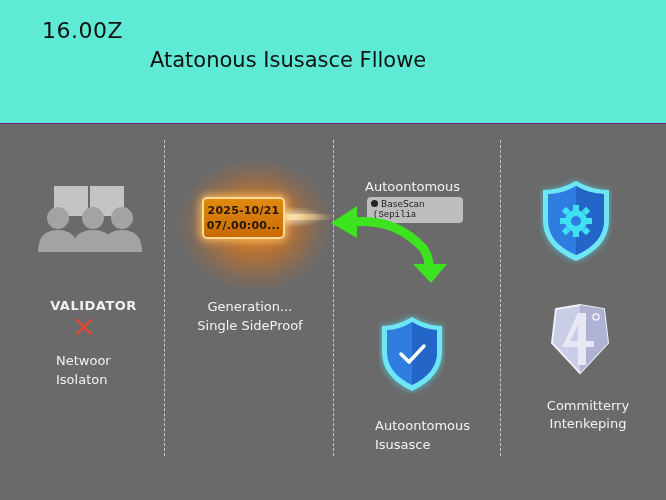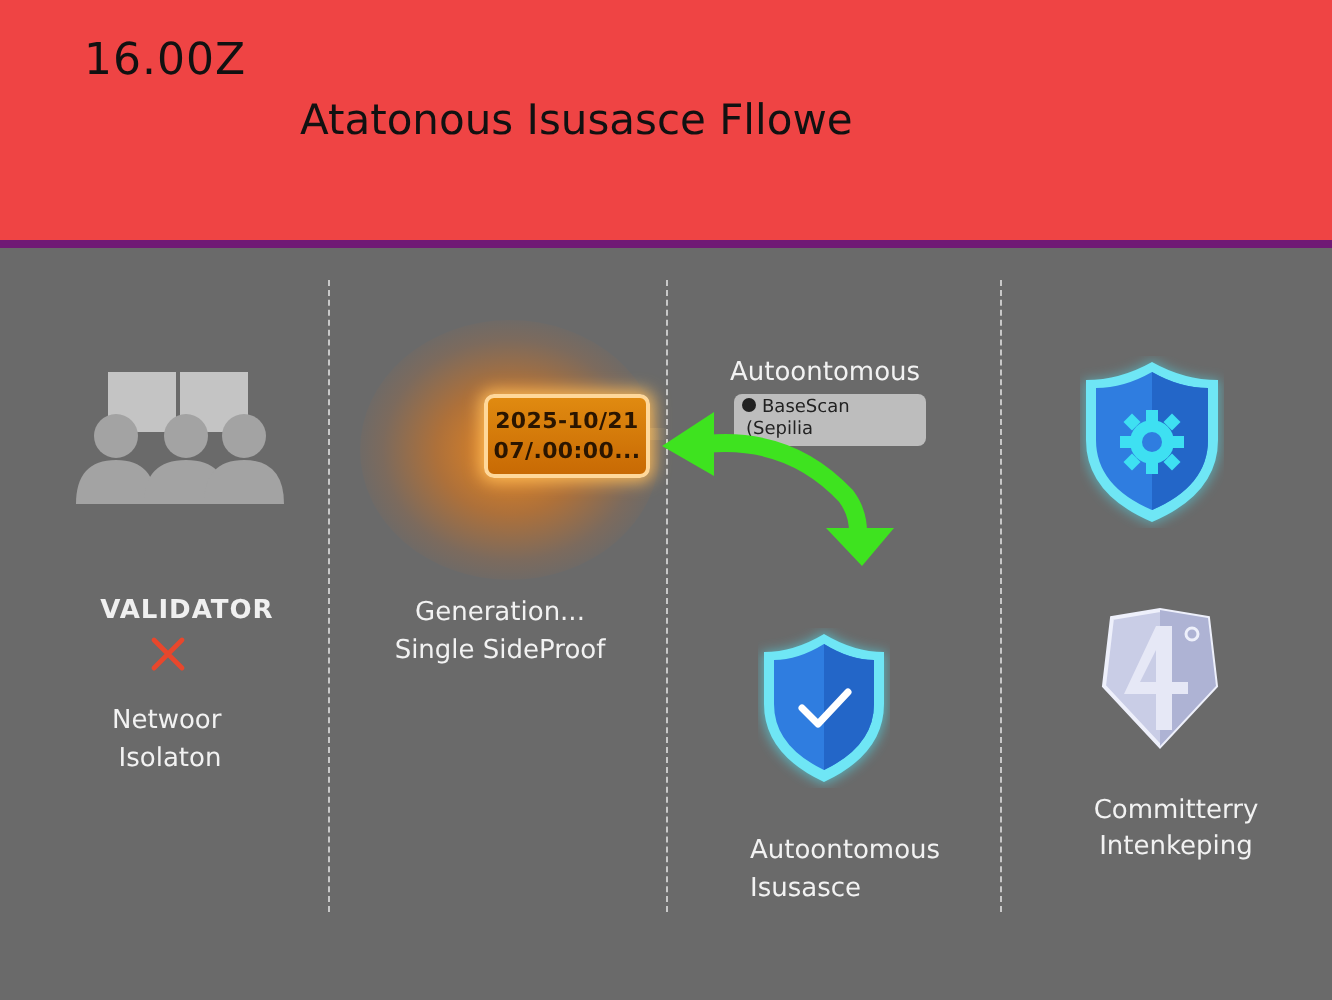--- a/index.html
+++ b/index.html
@@ -1,19 +1,19 @@
 <!DOCTYPE html>
 <html><head>
 <meta charset="utf-8">
 <style>
   * { box-sizing: border-box; margin: 0; padding: 0; }
   html, body { width: 666px; height: 500px; overflow: hidden; }
   body { position: relative; background: #6a6a6a; font-family: "DejaVu Sans", "Liberation Sans", sans-serif; }
 
-  .header { position: absolute; left: 0; top: 0; width: 666px; height: 124px; background: #ef4444; border-bottom: 4px solid #701a75; }
+  .header { position: absolute; left: 0; top: 0; width: 666px; height: 124px; background: #5eead4; border-bottom: 1px solid #701a75; }
   .timestamp { position: absolute; left: 42px; top: 18px; font-size: 22px; color: #111; letter-spacing: 0.5px; }
   .title { position: absolute; left: 150px; top: 48px; font-size: 21px; color: #111; }
 
   .divider { position: absolute; top: 140px; height: 316px; width: 0; border-left: 1px dashed #c8c8c8; }
 
   .lbl { position: absolute; color: #f2f2f2; font-size: 13px; line-height: 19px; }
   .center { text-align: center; }
 
   
   .people { position: absolute; left: 38px; top: 186px; width: 104px; height: 66px; }
@@ -23,21 +23,21 @@
   
   .glow { position: absolute; left: 180px; top: 160px; width: 150px; height: 130px; border-radius: 50%;
           background: radial-gradient(ellipse at center, rgba(255,140,20,0.85) 0%, rgba(255,120,0,0.45) 35%, rgba(255,110,0,0.12) 60%, rgba(255,110,0,0) 75%); }
   .flare { position: absolute; left: 275px; top: 214px; width: 60px; height: 6px; border-radius: 3px;
            background: linear-gradient(90deg, rgba(255,250,220,1), rgba(255,220,140,0.6), rgba(255,180,60,0)); }
   .flare2 { position: absolute; left: 285px; top: 206px; width: 40px; height: 22px;
             background: radial-gradient(ellipse at left center, rgba(255,245,210,0.9), rgba(255,200,100,0) 70%); }
   .date-box { position: absolute; left: 202px; top: 197px; width: 83px; height: 42px; border-radius: 5px;
               background: linear-gradient(180deg, #e08a10, #c86a04); border: 2px solid #ffd89a;
               box-shadow: 0 0 8px 2px rgba(255,190,90,0.9); color: #2a1500; font-weight: bold; font-size: 11px;
-              line-height: 15px; text-align: center; padding-top: 4px; letter-spacing: 0.2px; margin-left: 40px; }
+              line-height: 15px; text-align: center; padding-top: 4px; letter-spacing: 0.2px; }
 
   
   .chip { position: absolute; left: 367px; top: 197px; width: 96px; height: 26px; background: #bdbdbd; border-radius: 4px;
           color: #222; font-size: 9px; line-height: 11px; padding: 2px 0 0 4px; }
   .chip-icon { display: inline-block; width: 7px; height: 7px; border-radius: 50%; background: #222; margin-right: 3px; vertical-align: 0; }
   .arrow { position: absolute; left: 325px; top: 188px; width: 130px; height: 100px; }
   .shield { position: absolute; }
 
   
   .comm-icon { position: absolute; left: 548px; top: 303px; width: 64px; height: 72px; }
@@ -64,21 +64,21 @@
       <circle cx="55" cy="32" r="11"></circle>
       <path d="M34 66 Q34 44 55 44 Q76 44 76 66 Z"></path>
       <circle cx="84" cy="32" r="11"></circle>
       <path d="M64 66 Q64 44 84 44 Q104 44 104 66 Z"></path>
     </g>
   </svg>
   <div class="validator">VALIDATOR</div>
   <svg class="x-mark" viewBox="0 0 22 22">
     <path d="M4 4 L18 18 M18 4 L4 18" stroke="#e8472c" stroke-width="2.4" stroke-linecap="round"></path>
   </svg>
-  <div class="lbl" style="left:56px; top:351px;text-align:right;">
+  <div class="lbl" style="left:56px; top:351px;">
     <div>Netwoor</div>
     <div>Isolaton</div>
   </div>
 </div>
 
 <div>
   <div class="glow"></div>
   <div class="flare2"></div>
   <div class="flare"></div>
   <div class="date-box">
@@ -88,21 +88,21 @@
   <div class="lbl center" style="left:170px; width:160px; top:297px;">
     <div>Generation...</div>
     <div>Single SideProof</div>
   </div>
 </div>
 
 <div>
   <div class="lbl" style="left:365px; top:177px;text-align:right;">Autoontomous</div>
   <div class="chip">
     <div><span class="chip-icon"></span><span>BaseScan</span></div>
-    <div style="padding-left:2px;">(Sepilia</div>
+    <div style="padding-left:2px;font-family:Liberation Mono, monospace;">(Sepilia</div>
   </div>
   <svg class="arrow" viewBox="0 0 130 100">
     <path d="M28 34 Q70 30 98 60 Q104 68 104 78" fill="none" stroke="#3ee31f" stroke-width="9"></path>
     <polygon points="6,35 32,18 32,50" fill="#3ee31f"></polygon>
     <polygon points="88,76 122,76 106,95" fill="#3ee31f"></polygon>
   </svg>
   <svg class="shield" style="left:379px; top:314px; width:66px; height:80px;" viewBox="0 0 66 80">
     <defs>
       <filter id="g1" x="-40%" y="-40%" width="180%" height="180%">
           <feGaussianBlur stdDeviation="3"></feGaussianBlur>

